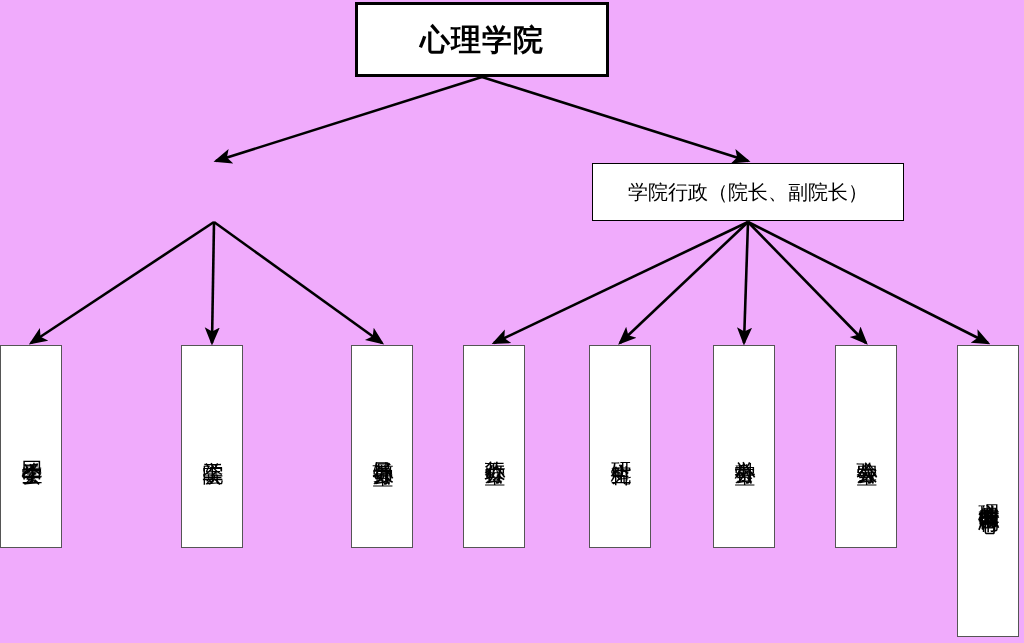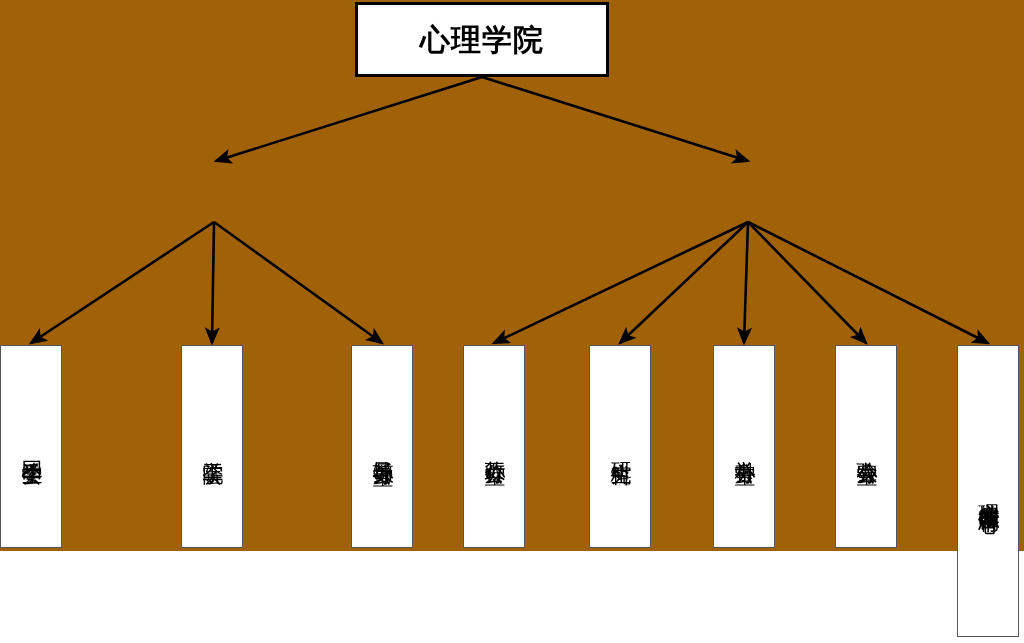--- a/index.html
+++ b/index.html
@@ -9,22 +9,22 @@
   }
   body {
     width: 1024px;
     height: 643px;
     overflow: hidden;
     font-family: "Liberation Serif", "DejaVu Serif", serif;
   }
   #org-chart {
     position: relative;
     width: 1024px;
-    height: 551px;
-    background: #a16207;
+    height: 643px;
+    background: #f0abfc;
   }
   #chart-svg {
     position: absolute;
     left: 0;
     top: 0;
     width: 1024px;
     height: 643px;
   }
   .node {
     position: absolute;
@@ -92,20 +92,23 @@
         <line x1="748" y1="222" x2="744" y2="343" stroke="#000000" stroke-width="2.6" marker-end="url(#arrowhead)"></line>
         <line x1="748" y1="222" x2="866" y2="343" stroke="#000000" stroke-width="2.6" marker-end="url(#arrowhead)"></line>
         <line x1="748" y1="222" x2="988" y2="343" stroke="#000000" stroke-width="2.6" marker-end="url(#arrowhead)"></line>
       </g>
   </svg>
 
   <div class="node node-root" style="left: 355px; top: 2px; width: 254px; height: 75px;">
     <span class="label-h label-root">心理学院</span>
   </div>
 
+  <div class="node node-mid" style="left: 592px; top: 163px; width: 312px; height: 58px;">
+    <span class="label-h label-mid">学院行政（院长、副院长）</span>
+  </div>
 
   <div class="node node-leaf" style="left: 0px; top: 345px; width: 62px; height: 203px;">
     <span class="label-v">团委学生会</span>
   </div>
   <div class="node node-leaf" style="left: 181px; top: 345px; width: 62px; height: 203px;">
     <span class="label-v">学院工会</span>
   </div>
   <div class="node node-leaf" style="left: 351px; top: 345px; width: 62px; height: 203px;">
     <span class="label-v">辅导员办公室</span>
   </div>

